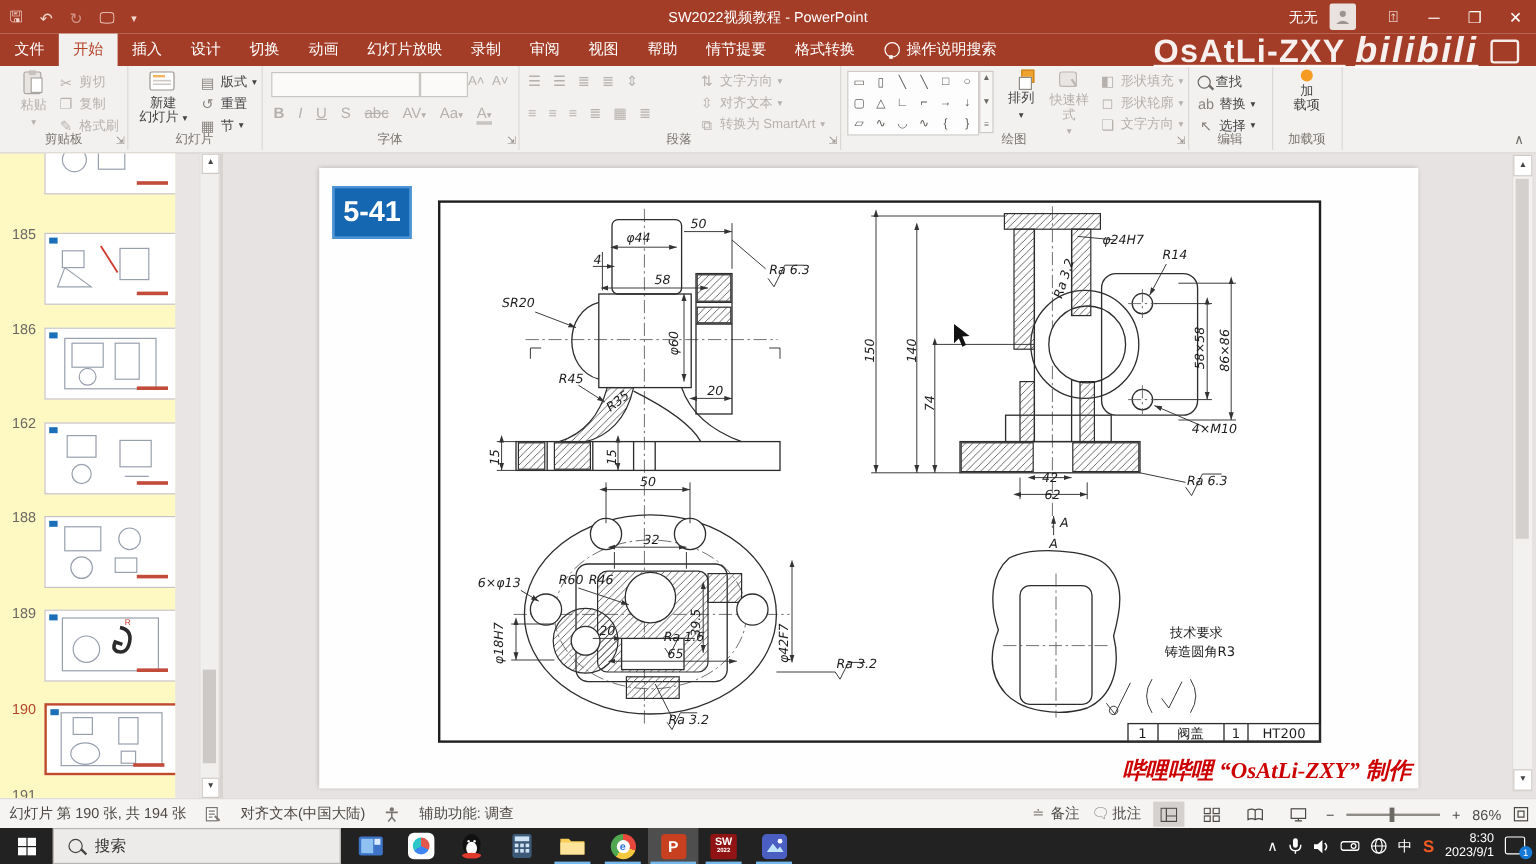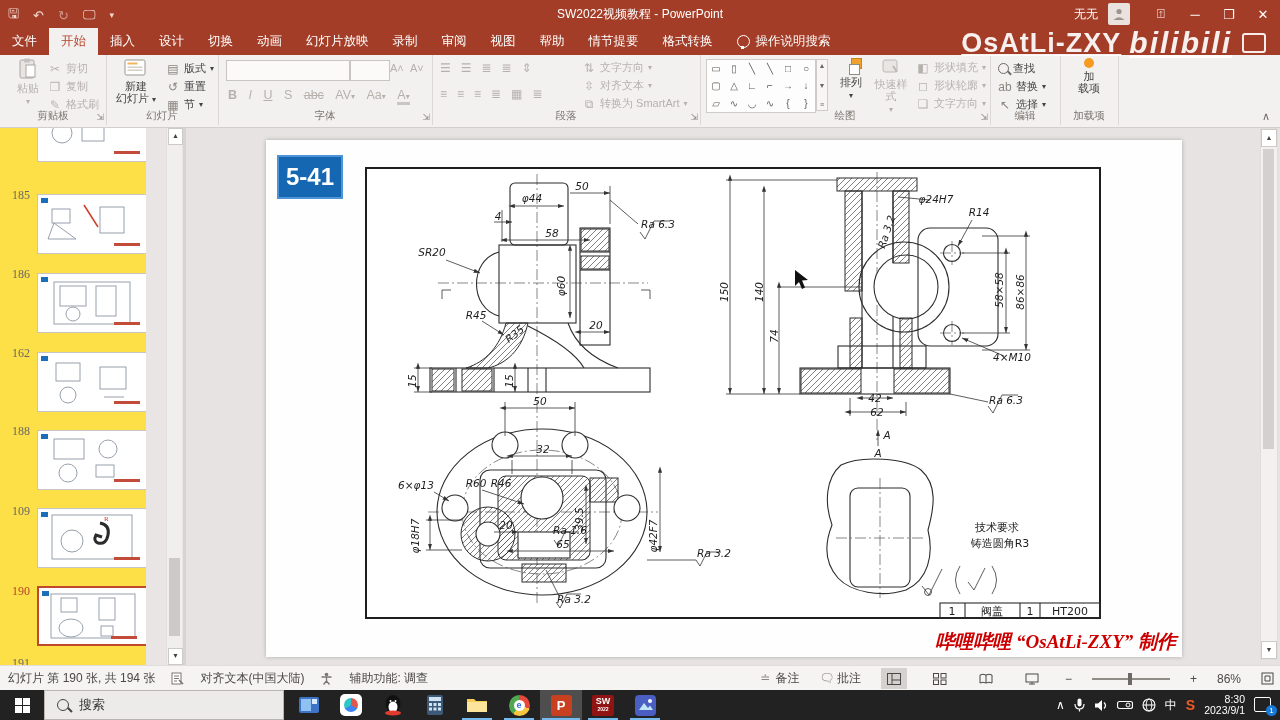--- a/index.html
+++ b/index.html
@@ -42,21 +42,21 @@
   .gal-scroll{position:absolute;left:116px;top:4px;width:12px;height:52px;border:1px solid #CFCBC8;background:#F7F6F5;display:flex;flex-direction:column;align-items:center;justify-content:space-between;font-size:7px;color:#6b6762;padding:2px 0;box-sizing:border-box;}
   .arrange-ic{width:16px;height:16px;position:relative;}
   .arrange-ic i{position:absolute;width:9px;height:9px;background:#F0A22E;border:1px solid #C9851C;}
   .arrange-ic i+i{left:6px;top:6px;background:#fff;border:1px solid #8f8b86;}
   .dot-addin{width:10px;height:10px;border-radius:50%;background:#F59B22;}
   .collapse{position:absolute;right:10px;bottom:4px;font-size:11px;color:#6d6965;}
   .i-find{width:9px;height:9px;border:1.5px solid #6d6965;border-radius:50%;position:relative;display:inline-block;}
   .i-find:after{content:"";position:absolute;left:8px;top:8px;width:5px;height:1.5px;background:#6d6965;transform:rotate(45deg);}
   
   .workspace{position:absolute;left:0;top:128px;width:1280px;height:537px;}
-  .sidebar{position:absolute;left:0;top:0;width:146px;height:537px;background:#fde047;overflow:hidden;font-family:Liberation Serif, serif;}
+  .sidebar{position:absolute;left:0;top:0;width:146px;height:537px;background:#fef9c3;overflow:hidden;}
   .thumb-item{position:absolute;left:37px;width:112px;height:60px;background:#fff;border:1px solid #C8C4C2;box-sizing:border-box;}
   .thumb-item.sel{border:2px solid #C0492C;}
   .thumb-num{position:absolute;left:0;width:30px;text-align:right;font-size:12px;color:#6b6764;}
   .thumb-num.sel{color:#B5442A;}
   .sb-scroll{position:absolute;left:166px;top:0;width:15px;height:537px;background:#F1EFEE;border-left:1px solid #E2DFDD;}
   .sb-btn{position:absolute;left:1px;width:13px;height:15px;background:#fff;border:1px solid #CDC9C6;font-size:7px;color:#444;text-align:center;line-height:14px;}
   .sb-thumb{position:absolute;left:2px;width:11px;background:#CDC9C6;}
   .splitter{position:absolute;left:183px;top:0;width:3px;height:537px;background:#D8D4D2;}
   .canvas{position:absolute;left:186px;top:0;width:1094px;height:537px;background:#E6E3E2;}
   .cv-scroll{position:absolute;right:2px;top:0;width:16px;height:530px;background:#F3F1F0;border:1px solid #E0DDDB;}
@@ -69,21 +69,21 @@
   .ol{stroke:#2d2d2d;fill:none;stroke-width:1.1px;}
   .olf{stroke:#2d2d2d;fill:#fff;stroke-width:1.1px;}
   .hatch{stroke:#2d2d2d;fill:url(#hp);stroke-width:1px;}
   .cl{stroke:#555;stroke-width:.7px;stroke-dasharray:11 3 2 3;fill:none;}
   .dim{stroke:#333;stroke-width:.8px;fill:none;}
   .dlabel{font:italic 10.5px "DejaVu Sans",sans-serif;fill:#1d1d1d;text-anchor:middle;}
   .note{font:11px "DejaVu Sans",sans-serif;fill:#1d1d1d;text-anchor:middle;}
   
   .statusbar{position:absolute;left:0;top:665px;width:1280px;height:25px;background:#F6F4F3;border-top:1px solid #E0DDDB;font-size:12px;color:#4b4845;}
   .st-left{position:absolute;left:8px;top:0;height:25px;display:flex;align-items:center;gap:16px;}
-  .st-right{position:absolute;right:6px;top:0;height:25px;display:flex;align-items:center;gap:20px;}
+  .st-right{position:absolute;right:6px;top:0;height:25px;display:flex;align-items:center;gap:10px;}
   .viewbtn{width:26px;height:21px;display:flex;align-items:center;justify-content:center;}
   .viewbtn.active{background:#D4D1CF;}
   .zoomline{width:78px;height:2px;background:#8f8b87;position:relative;}
   .zoomline i{position:absolute;left:36px;top:-5px;width:4px;height:12px;background:#6d6965;}
   
   .taskbar{position:absolute;left:0;top:690px;width:1280px;height:30px;background:#222222;color:#fff;}
   .tk-start{position:absolute;left:0;top:0;width:44px;height:30px;display:flex;align-items:center;justify-content:center;}
   .tk-search{position:absolute;left:44px;top:0;width:240px;height:30px;background:#EDEBEA;color:#333;display:flex;align-items:center;gap:10px;padding-left:12px;box-sizing:border-box;font-size:13px;border:1px solid #B9B5B2;}
   .tk-find{width:10px;height:10px;border:1.6px solid #444;border-radius:50%;position:relative;}
   .tk-find:after{content:"";position:absolute;left:9px;top:9px;width:6px;height:1.6px;background:#444;transform:rotate(45deg);}
@@ -402,21 +402,21 @@
             <rect x="3" y="3" width="7" height="5" fill="#1b6fb8"></rect>
             <g stroke="#98a0ad" fill="none">
               <rect x="16" y="8" width="30" height="20"></rect>
               <circle cx="70" cy="18" r="9"></circle>
               <circle cx="30" cy="42" r="9"></circle>
               <rect x="58" y="34" width="18" height="12"></rect>
             </g>
             <rect x="76" y="48" width="26" height="3" fill="#c24b3a"></rect>
           </svg>
       </div>
-      <div class="thumb-num" style="top:376px;">109</div>
+      <div class="thumb-num" style="top:376px;">189</div>
       <div class="thumb-item" style="top:380px;">
         <svg class="mini" width="108" height="56" viewBox="0 0 108 56">
             <rect x="3" y="3" width="7" height="5" fill="#1b6fb8"></rect>
             <g stroke="#98a0ad" fill="none">
               <rect x="14" y="6" width="80" height="44"></rect>
               <circle cx="34" cy="32" r="11"></circle>
             </g>
             <path d="M62,14 q10,2 8,12 q-2,10 -10,8 q-5,-2 -2,-8 l6,2" stroke="#2b2b2b" stroke-width="3" fill="none"></path>
             <text x="66" y="12" font-size="7" fill="#D03A2B">R</text>
             <rect x="76" y="48" width="26" height="3" fill="#c24b3a"></rect>

